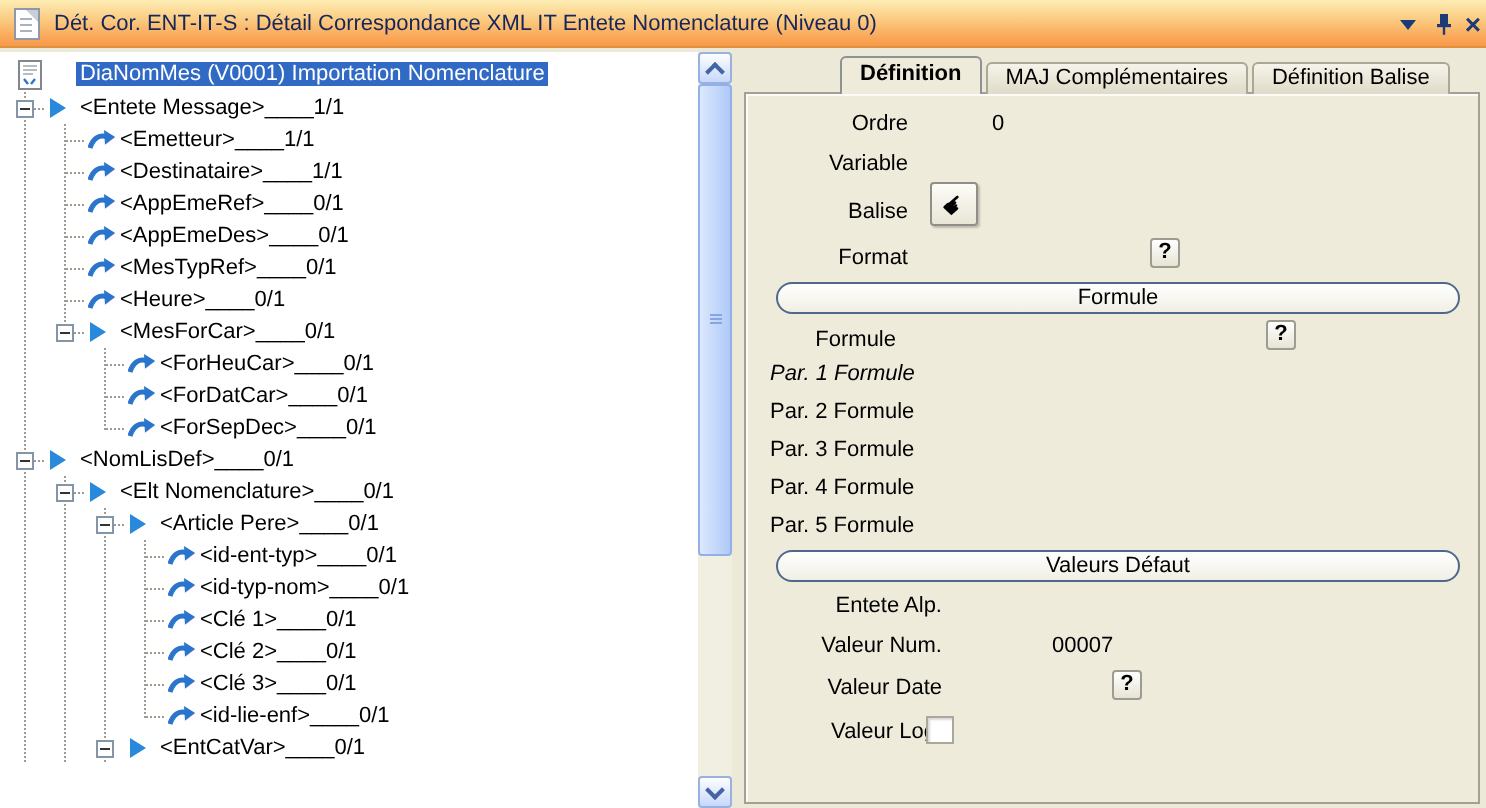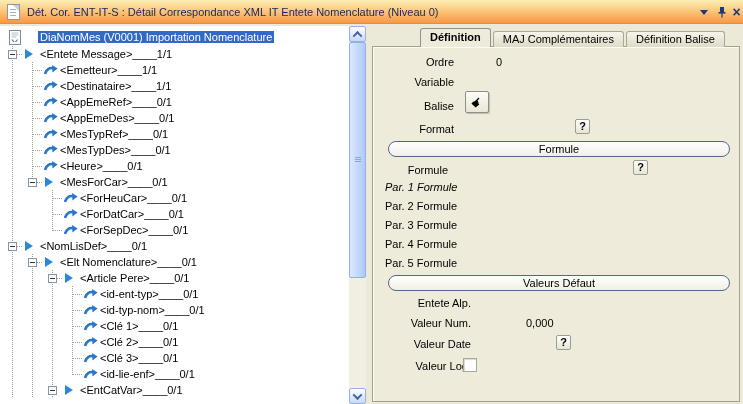--- a/index.html
+++ b/index.html
@@ -155,30 +155,20 @@
         <span class="tlabel" style="left: 60px;">&lt;MesTypRef&gt;____0/1</span>
       </div>
       <div class="trow">
         <span class="tguide-v" style="left: 12px; top: 0px; height: 16px;"></span>
         <span class="tguide-v" style="left: 32px; top: 0px; height: 16px;"></span>
         <span class="tguide-h" style="left: 33px; width: 10px;"></span>
         <span class="ticon-wrap" style="left: 44px;"><svg width="14" height="12" viewBox="0 0 14 12">
             <path d="M1 10 C2.5 5,6 3,9.5 4.5" fill="none" stroke="#2B76CC" stroke-width="2.6"></path>
             <path d="M8 1 L13.6 4.5 L8.5 8.4 Z" fill="#2B76CC"></path>
           </svg></span>
-        <span class="tlabel" style="left: 60px;">&lt;MesTypDes&gt;____0/1</span>
-      </div>
-      <div class="trow">
-        <span class="tguide-v" style="left: 12px; top: 0px; height: 16px;"></span>
-        <span class="tguide-v" style="left: 32px; top: 0px; height: 16px;"></span>
-        <span class="tguide-h" style="left: 33px; width: 10px;"></span>
-        <span class="ticon-wrap" style="left: 44px;"><svg width="14" height="12" viewBox="0 0 14 12">
-            <path d="M1 10 C2.5 5,6 3,9.5 4.5" fill="none" stroke="#2B76CC" stroke-width="2.6"></path>
-            <path d="M8 1 L13.6 4.5 L8.5 8.4 Z" fill="#2B76CC"></path>
-          </svg></span>
         <span class="tlabel" style="left: 60px;">&lt;Heure&gt;____0/1</span>
       </div>
       <div class="trow">
         <span class="tguide-v" style="left: 12px; top: 0px; height: 16px;"></span>
         <span class="tguide-v" style="left: 32px; top: 0px; height: 9px;"></span>
         <span class="tguide-h" style="left: 33px; width: 10px;"></span>
         <span class="texp" style="left: 28px;"></span>
         <span class="ticon-tri" style="left: 45px;"></span>
         <span class="tlabel" style="left: 60px;">&lt;MesForCar&gt;____0/1</span>
       </div>
@@ -361,21 +351,21 @@
         <div class="lbl" style="left: 12px; top: 172px;">Par. 3 Formule</div>
         <div class="lbl" style="left: 12px; top: 191px;">Par. 4 Formule</div>
         <div class="lbl" style="left: 12px; top: 210px;">Par. 5 Formule</div>
       </div>
 
     <div class="hdrbar" style="top:228px;">Valeurs Défaut</div>
 
     <span class="lbl r98" style="top:250px;">Entete Alp.</span>
 
     <span class="lbl r98" style="top:270px;">Valeur Num.</span>
-    <span class="val" style="left:153px;top:270px;">0,000</span>
+    <span class="val" style="left:153px;top:270px;">00007</span>
 
     <span class="lbl r98" style="top:291px;">Valeur Date</span>
     <span class="help" style="left:183px;top:288px;">?</span>
 
     <span class="lbl r98" style="top:313px;">Valeur Log.</span>
     <span class="checkbox"></span>
   </div>
 
 </div>
 

